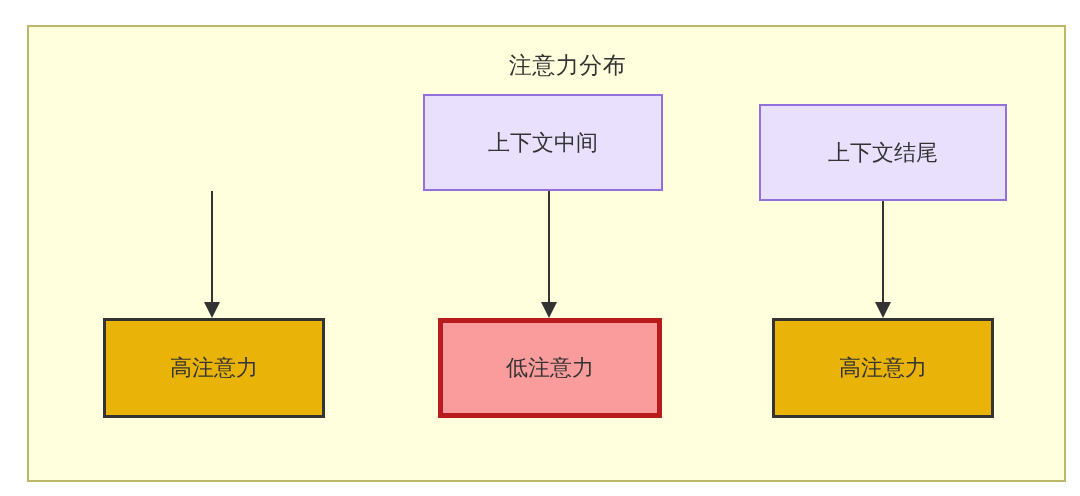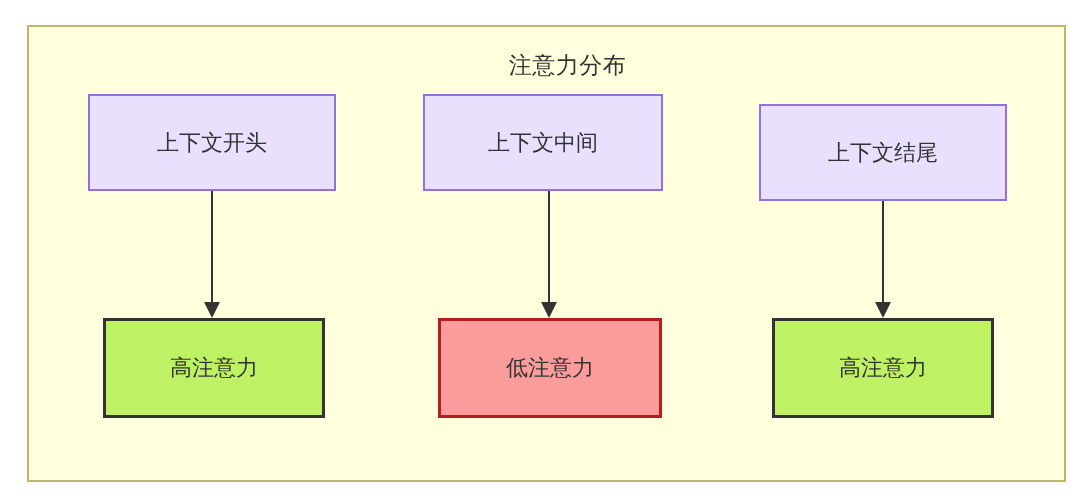--- a/index.html
+++ b/index.html
@@ -60,27 +60,27 @@
     line-height: 26px;
     white-space: nowrap;
   }
 
   .node.source {
     background: #e8e0fd;
     border: 2px solid #9370db;
   }
 
   .node.result-high {
-    background: #bef264;
+    background: #eab308;
     border: 3px solid #333333;
   }
 
   .node.result-low {
     background: #fb9c9c;
-    border: 3px solid #b91c1c;
+    border: 5px solid #b91c1c;
   }
 
   
   #node-ctx-start  { left: 88px;  top: 94px; width: 248px; height: 97px; }
   #node-ctx-middle { left: 423px; top: 94px; width: 240px; height: 97px; }
   #node-ctx-end    { left: 759px; top: 104px; width: 248px; height: 97px; }
 
   
   #node-high-1 { left: 103px; top: 318px; width: 222px; height: 100px; }
   #node-low-1  { left: 438px; top: 318px; width: 224px; height: 100px; }
@@ -125,21 +125,20 @@
       <line class="edge-line" x1="549" y1="191" x2="549" y2="308"></line>
       <polygon class="edge-head" points="549,318 541,302 557,302"></polygon>
     </g>
 
     <g>
       <line class="edge-line" x1="883" y1="191" x2="883" y2="308"></line>
       <polygon class="edge-head" points="883,318 875,302 891,302"></polygon>
     </g>
   </svg>
 
-  <div class="node source" id="node-ctx-start">上下文开头</div>
 
   <div class="node source" id="node-ctx-middle">上下文中间</div>
 
   <div class="node source" id="node-ctx-end">上下文结尾</div>
 
   <div class="node result-high" id="node-high-1">高注意力</div>
 
   <div class="node result-low" id="node-low-1">低注意力</div>
 
   <div class="node result-high" id="node-high-2">高注意力</div>

